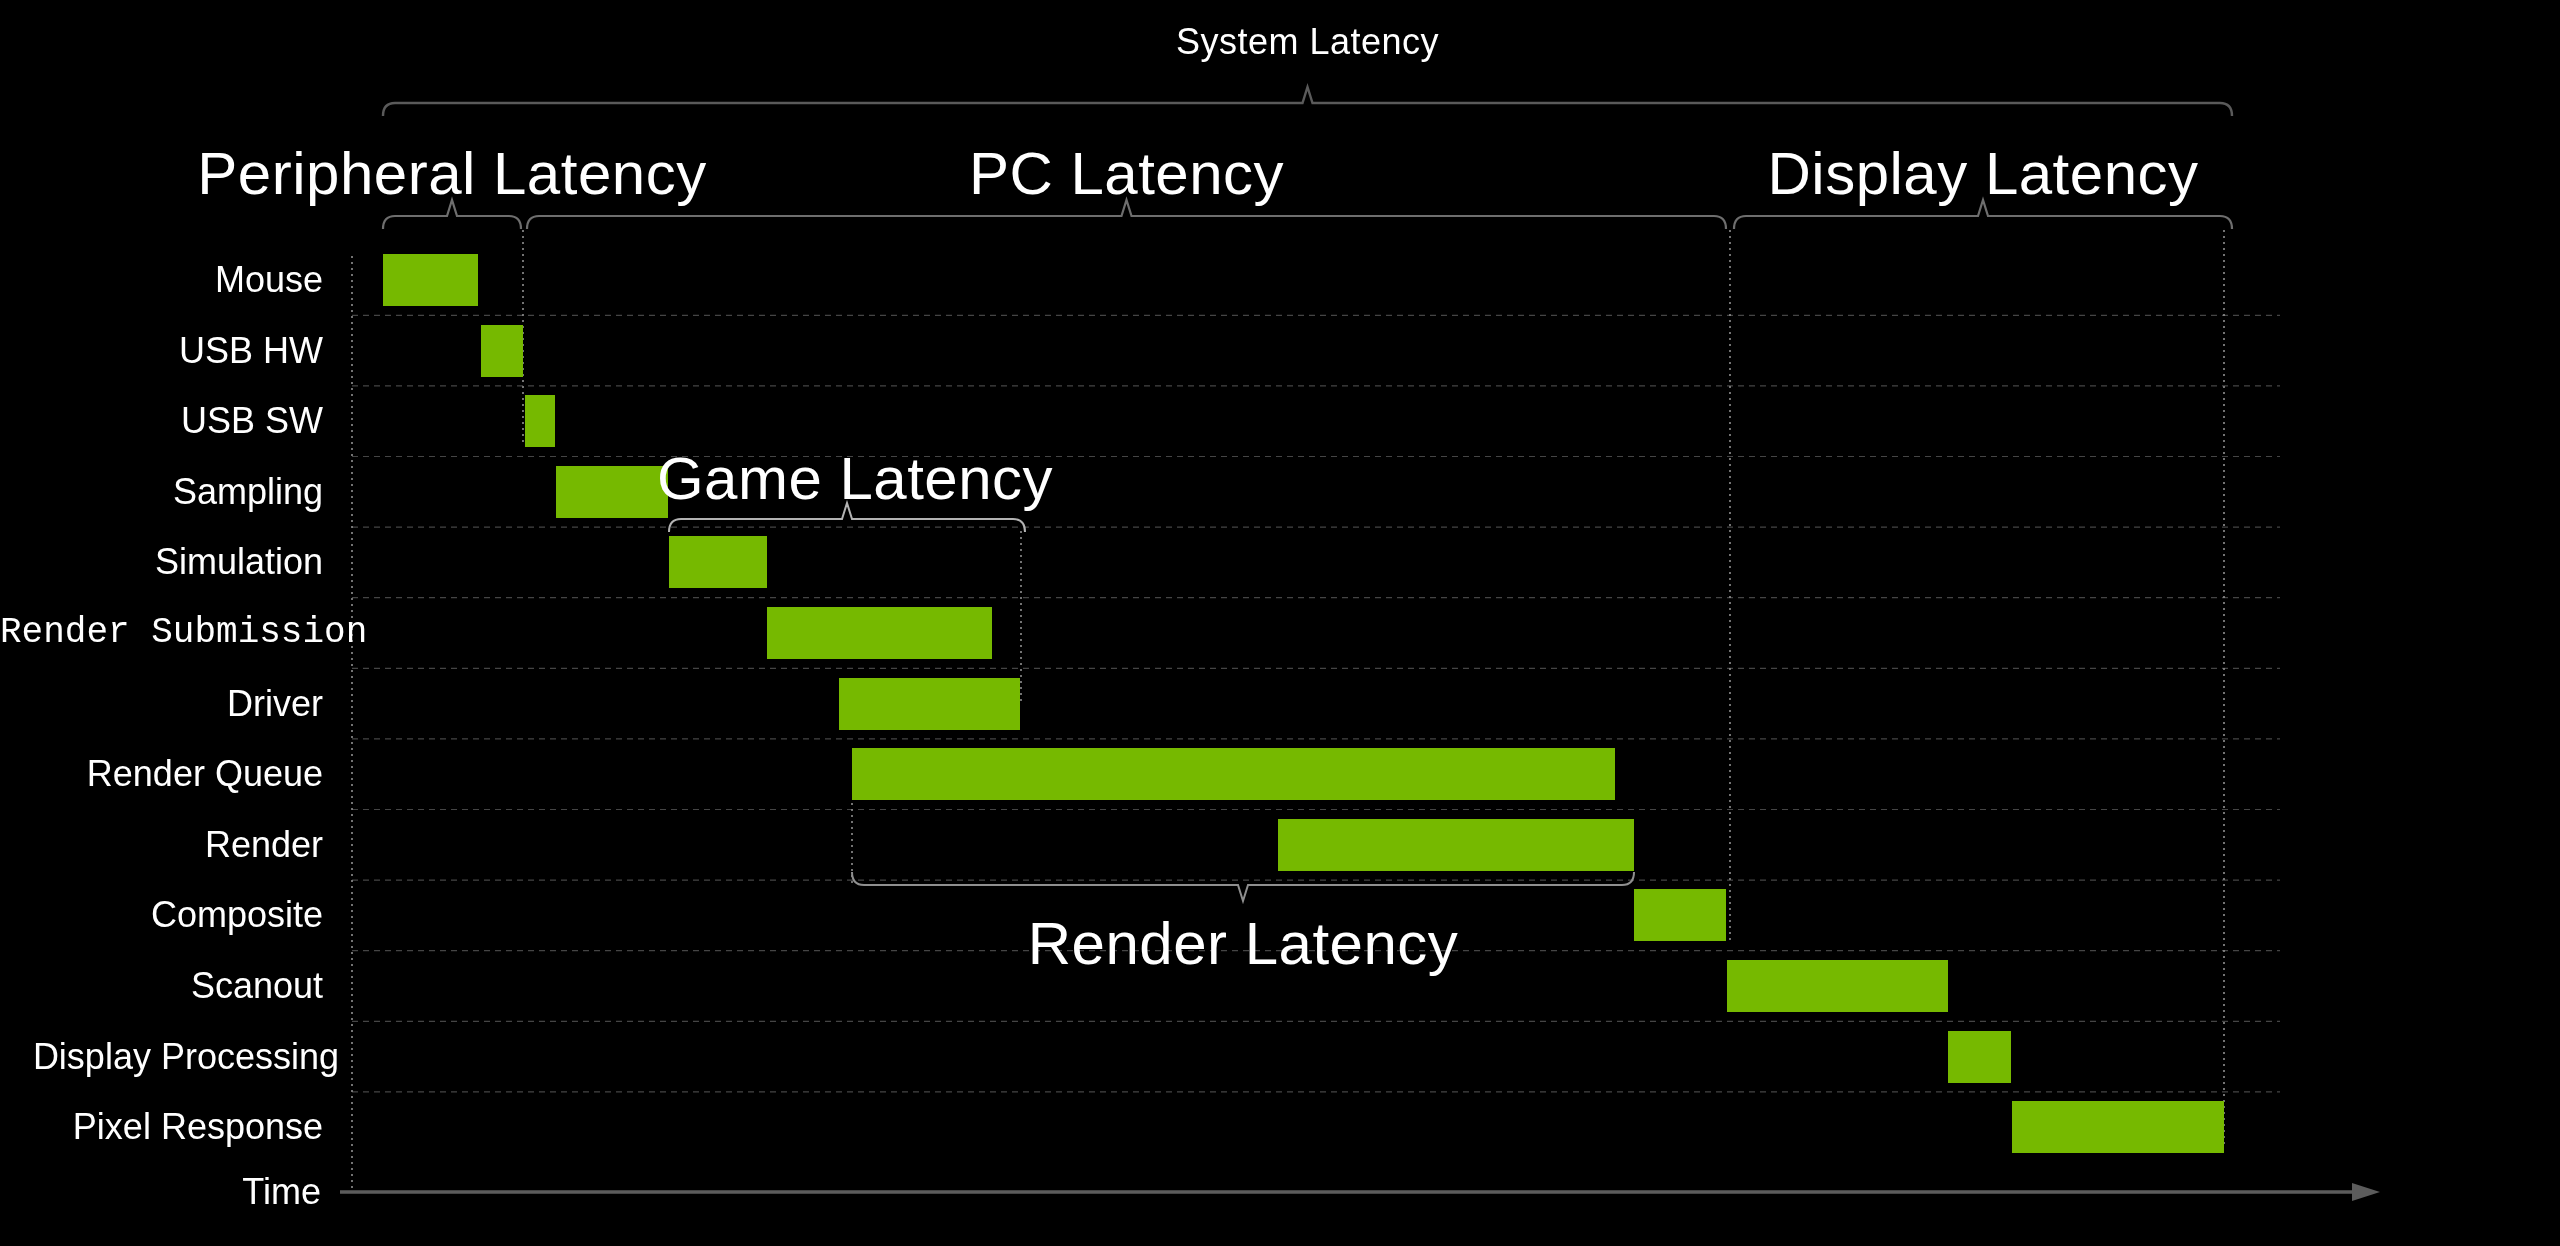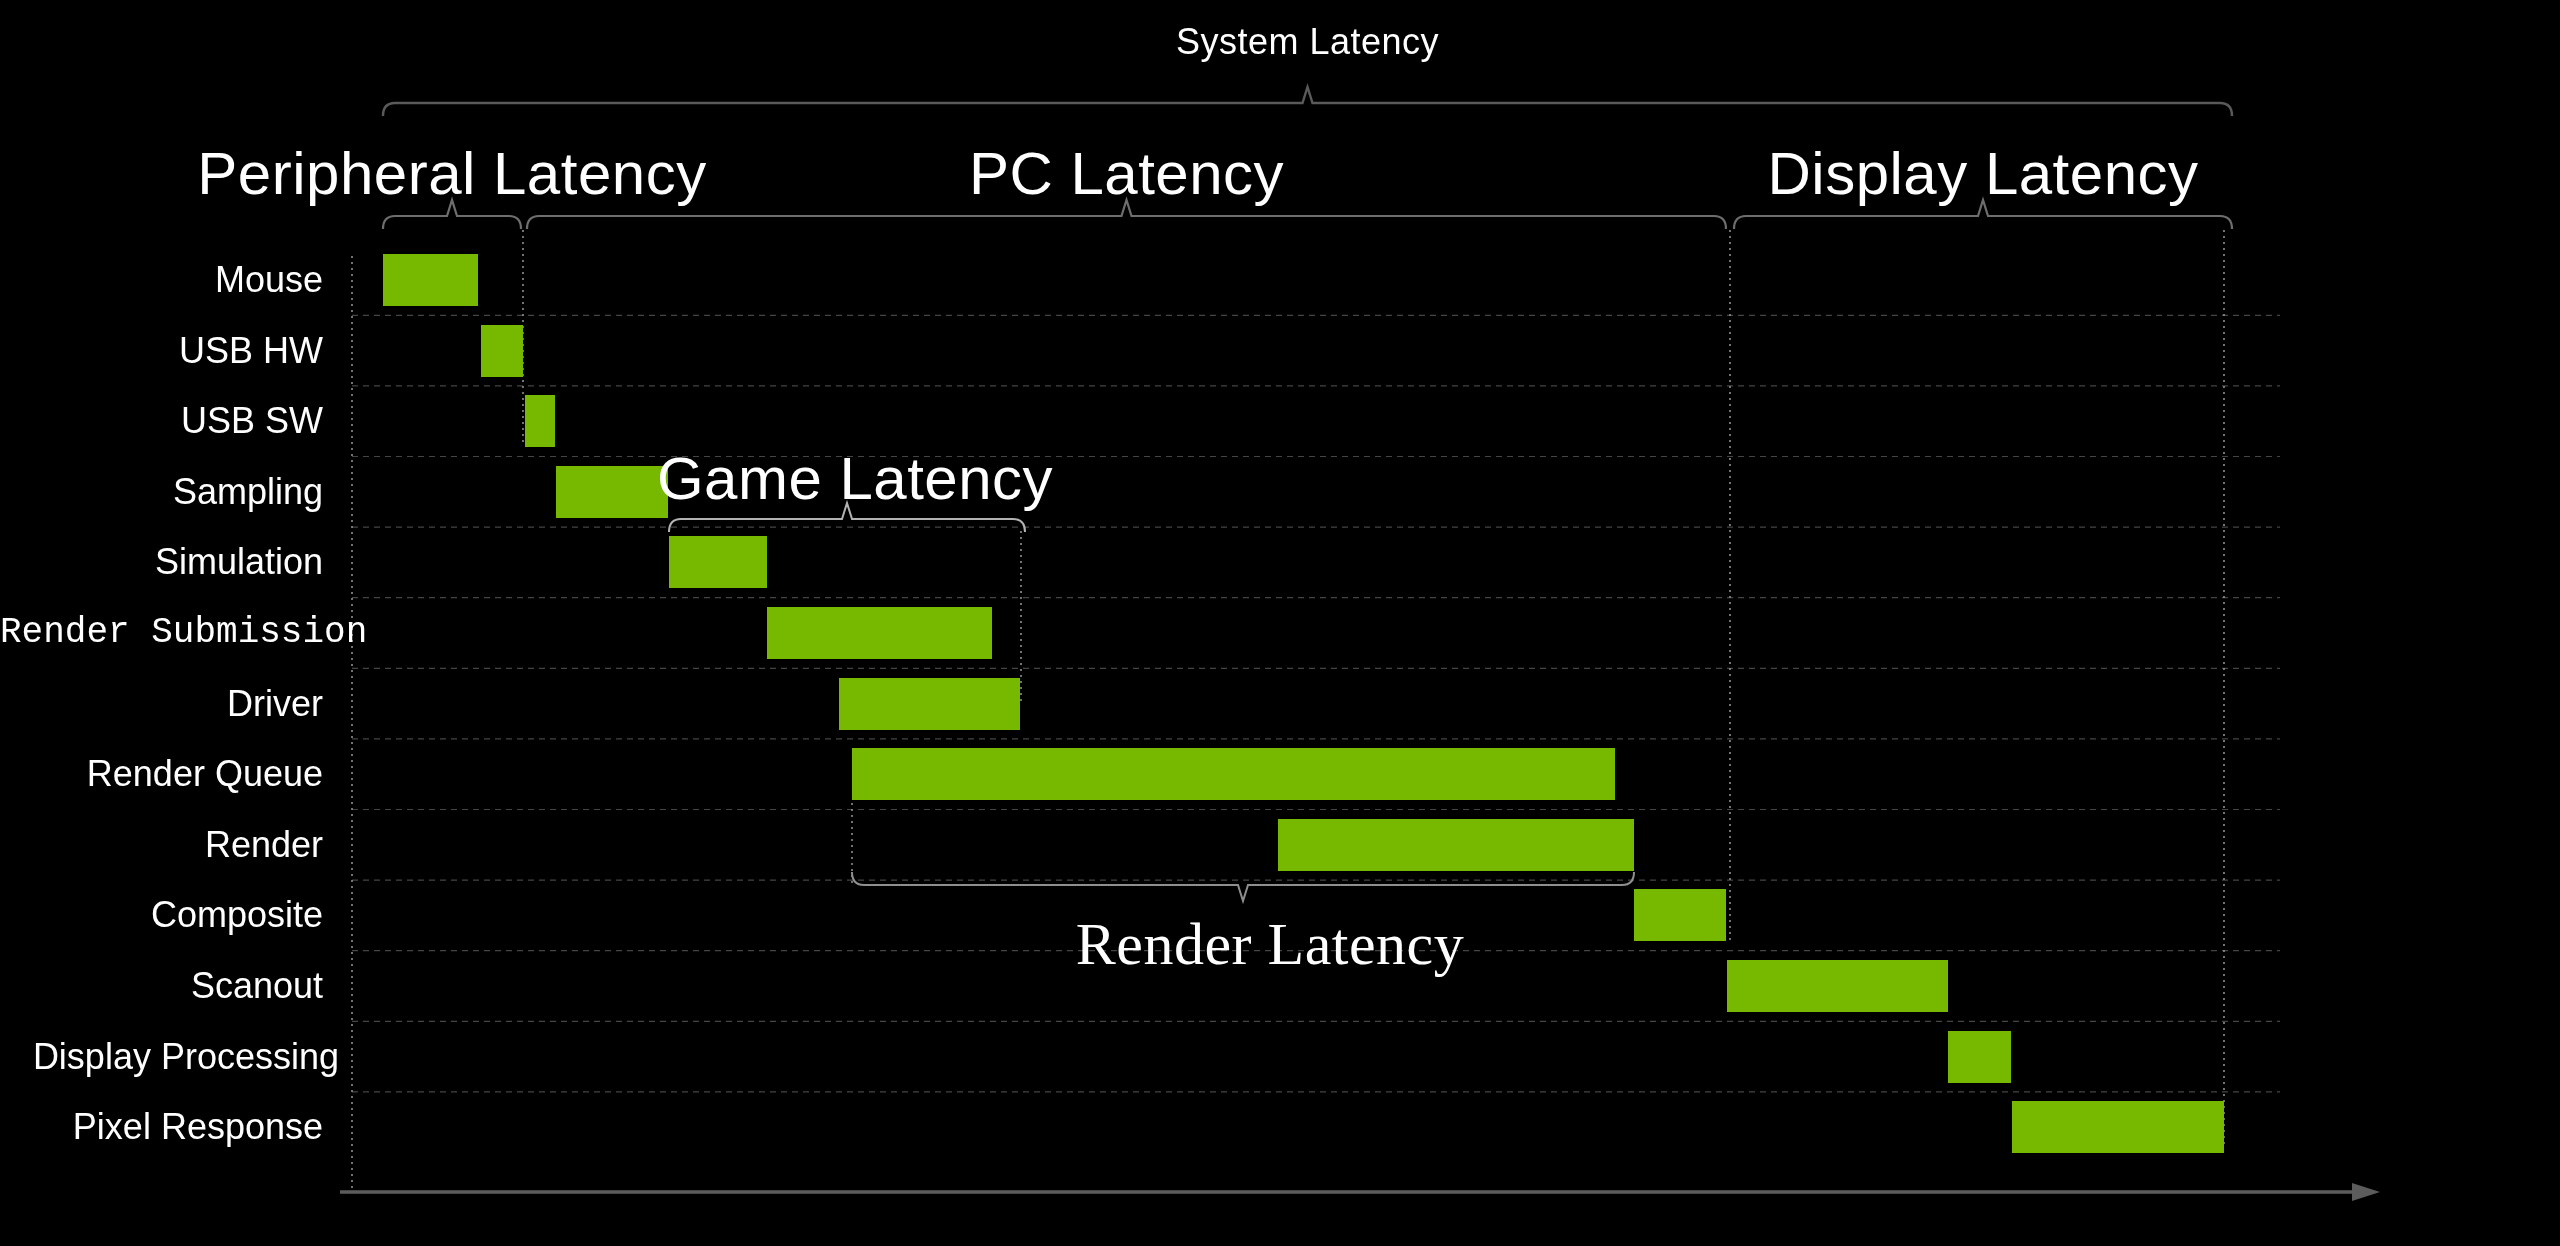--- a/index.html
+++ b/index.html
@@ -107,16 +107,17 @@
       <div class="row-label" style="top: 964px;">Scanout</div>
       <div class="bar" style="left: 1727px; width: 221px; top: 960px; background: rgb(118, 185, 0);"></div>
       <div class="row-label" style="top: 1034.6px; padding-left: 16px;">Display Processing</div>
       <div class="bar" style="left: 1948px; width: 63px; top: 1030.6px; background: rgb(118, 185, 0);"></div>
       <div class="row-label" style="top: 1105.2px;">Pixel Response</div>
       <div class="bar" style="left: 2012px; width: 212px; top: 1101.2px; background: rgb(118, 185, 0);"></div>
       <div class="header" style="left: 452px; top: 148px;">Peripheral Latency</div>
       <div class="header" style="left: 1126.5px; top: 148px;">PC Latency</div>
       <div class="header" style="left: 1983px; top: 148px;">Display Latency</div>
       <div class="header" style="left: 855px; top: 453px;">Game Latency</div>
-      <div class="header" style="left: 1270px; top: 918px; font-family: Liberation Serif, serif;">Render Latency</div>
+      <div class="header" style="left: 1243px; top: 918px;">Render Latency</div>
     </div>
 
+  <div class="time-label" id="time-label" style="top: 1170px;">Time</div>
 </div>
 
 </body></html>

